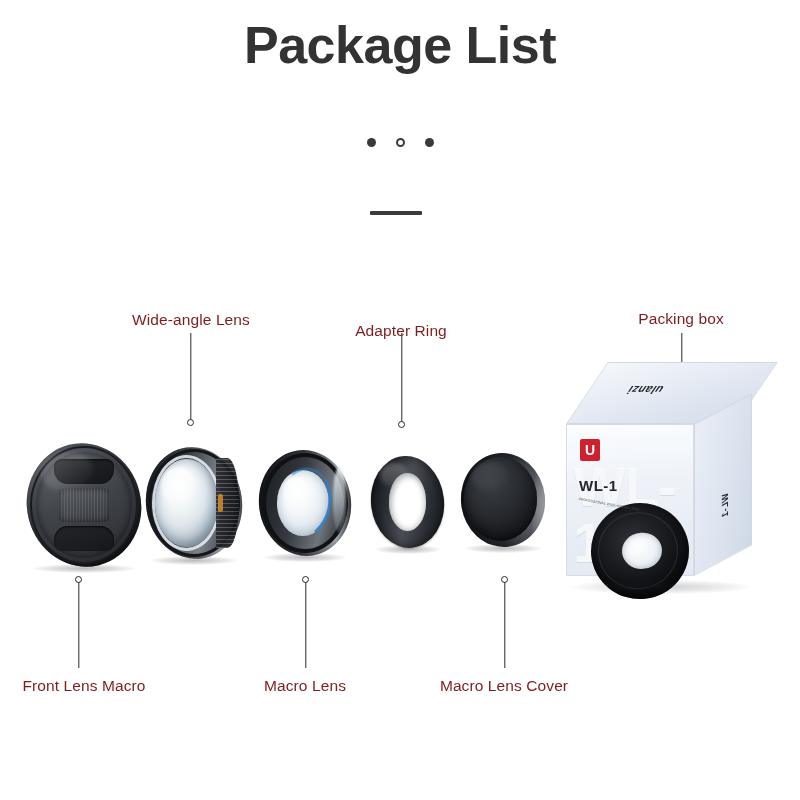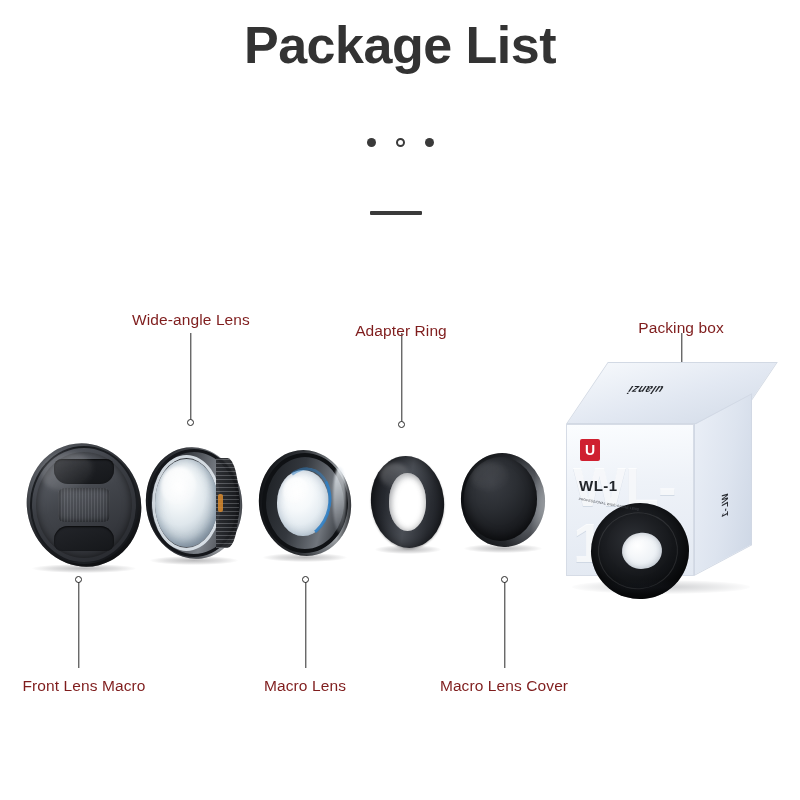--- a/index.html
+++ b/index.html
@@ -446,21 +446,21 @@
     <div class="stem" style="top:6px; height:86px;"></div>
   </div>
 
   <div class="leader" style="left:500px; top:576px; width:9px; height:92px;">
     <div class="knob" style="top:0;"></div>
     <div class="stem" style="top:6px; height:86px;"></div>
   </div>
 
   <div class="label ctr" style="left:191px; top:311px;">Wide-angle Lens</div>
   <div class="label ctr" style="left:401px; top:311px;margin-top:11px;">Adapter Ring</div>
-  <div class="label ctr" style="left:681px; top:319px;">Packing box</div>
+  <div class="label ctr" style="left:681px; top:310px;">Packing box</div>
 
   <div class="label ctr" style="left:84px; top:677px;">Front Lens Macro</div>
   <div class="label ctr" style="left:305px; top:677px;">Macro Lens</div>
   <div class="label ctr" style="left:504px; top:677px;">Macro Lens Cover</div>
 
   <div class="product" id="front-cover" style="left:27px; top:443px; width:114px; height:124px;">
     <div class="body"></div>
     <div class="rim"></div>
     <div class="innerband"></div>
     <div class="pinchslot top"></div>

